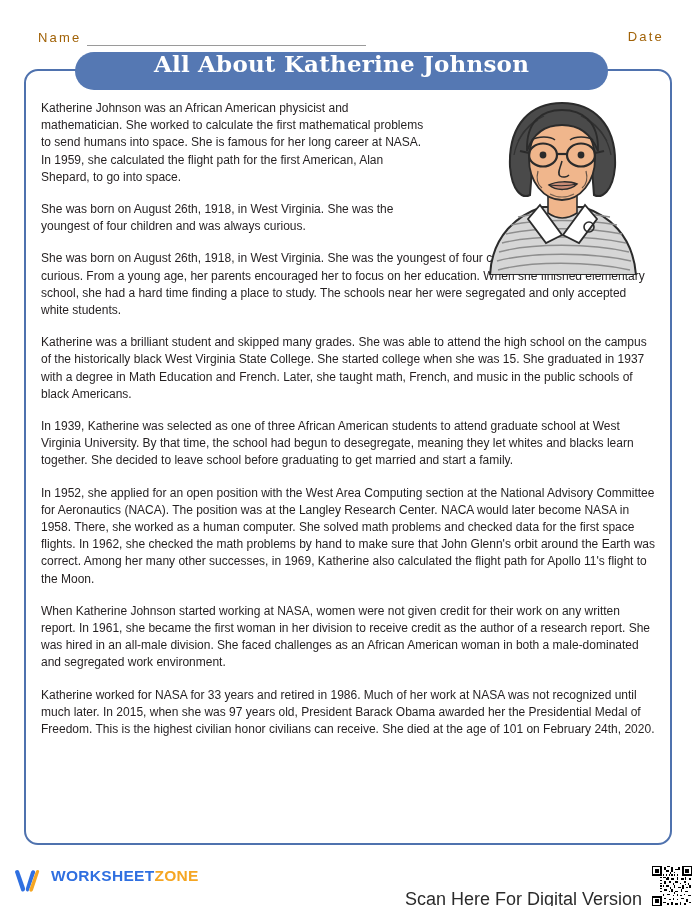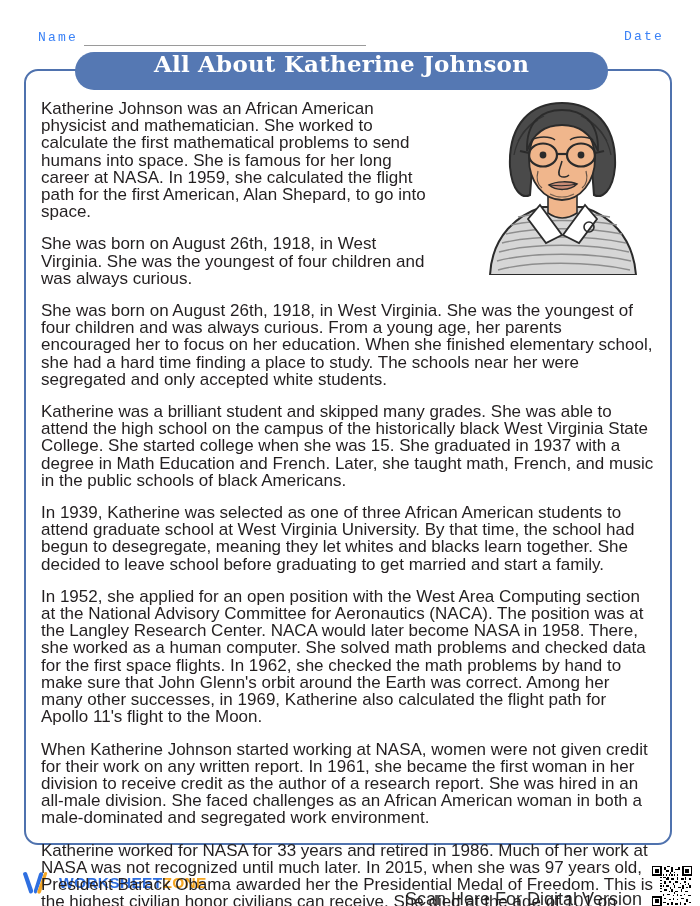--- a/index.html
+++ b/index.html
@@ -27,22 +27,22 @@
   }
   .field {
     display: flex;
     align-items: flex-end;
   }
   .field-name { width: 330px; }
   .field-date { width: 290px; margin-left: 10px; flex-direction: column; }
   .field-label {
     font-size: 13px;
     letter-spacing: 2.2px;
-    color: #3b82f6;
-    font-family: Liberation Mono, monospace;
+    color: #a16207;
+    font-family: Liberation Sans, sans-serif;
     font-weight: 400;
     white-space: nowrap;
     line-height: 1;
     padding-bottom: 2px;
   }
   .field-line {
     flex: 1;
     border-bottom: 1.3px solid #9a9a9a;
     margin-left: 6px;
     height: 1px;
@@ -88,21 +88,21 @@
   
   .body-area {
     position: absolute;
     left: 41px;
     top: 100px;
     width: 614px;
     z-index: 2;
   }
   .para {
     font-family: "Liberation Sans", sans-serif;
-    font-size: 17px;
+    font-size: 12px;
     line-height: 17.2px;
     color: #231f20;
     margin: 0 0 15px 0;
     text-align: left;
   }
   .para-narrow {
     width: 390px;
   }
 
   
@@ -119,24 +119,23 @@
   
   .footer {
     position: absolute;
     left: 0;
     top: 862px;
     width: 700px;
     height: 44px;
   }
   .logo {
     position: absolute;
-    left: 22px;
+    left: 14px;
     top: 6px;
     display: flex;
-    align-items: center;
     height: 30px;
   }
   .logo-mark {
     width: 30px;
     height: 26px;
     margin-right: 7px;
   }
   .logo-mark svg { display: block; width: 100%; height: 100%; }
   .logo-text {
     font-family: "Liberation Sans", sans-serif;

